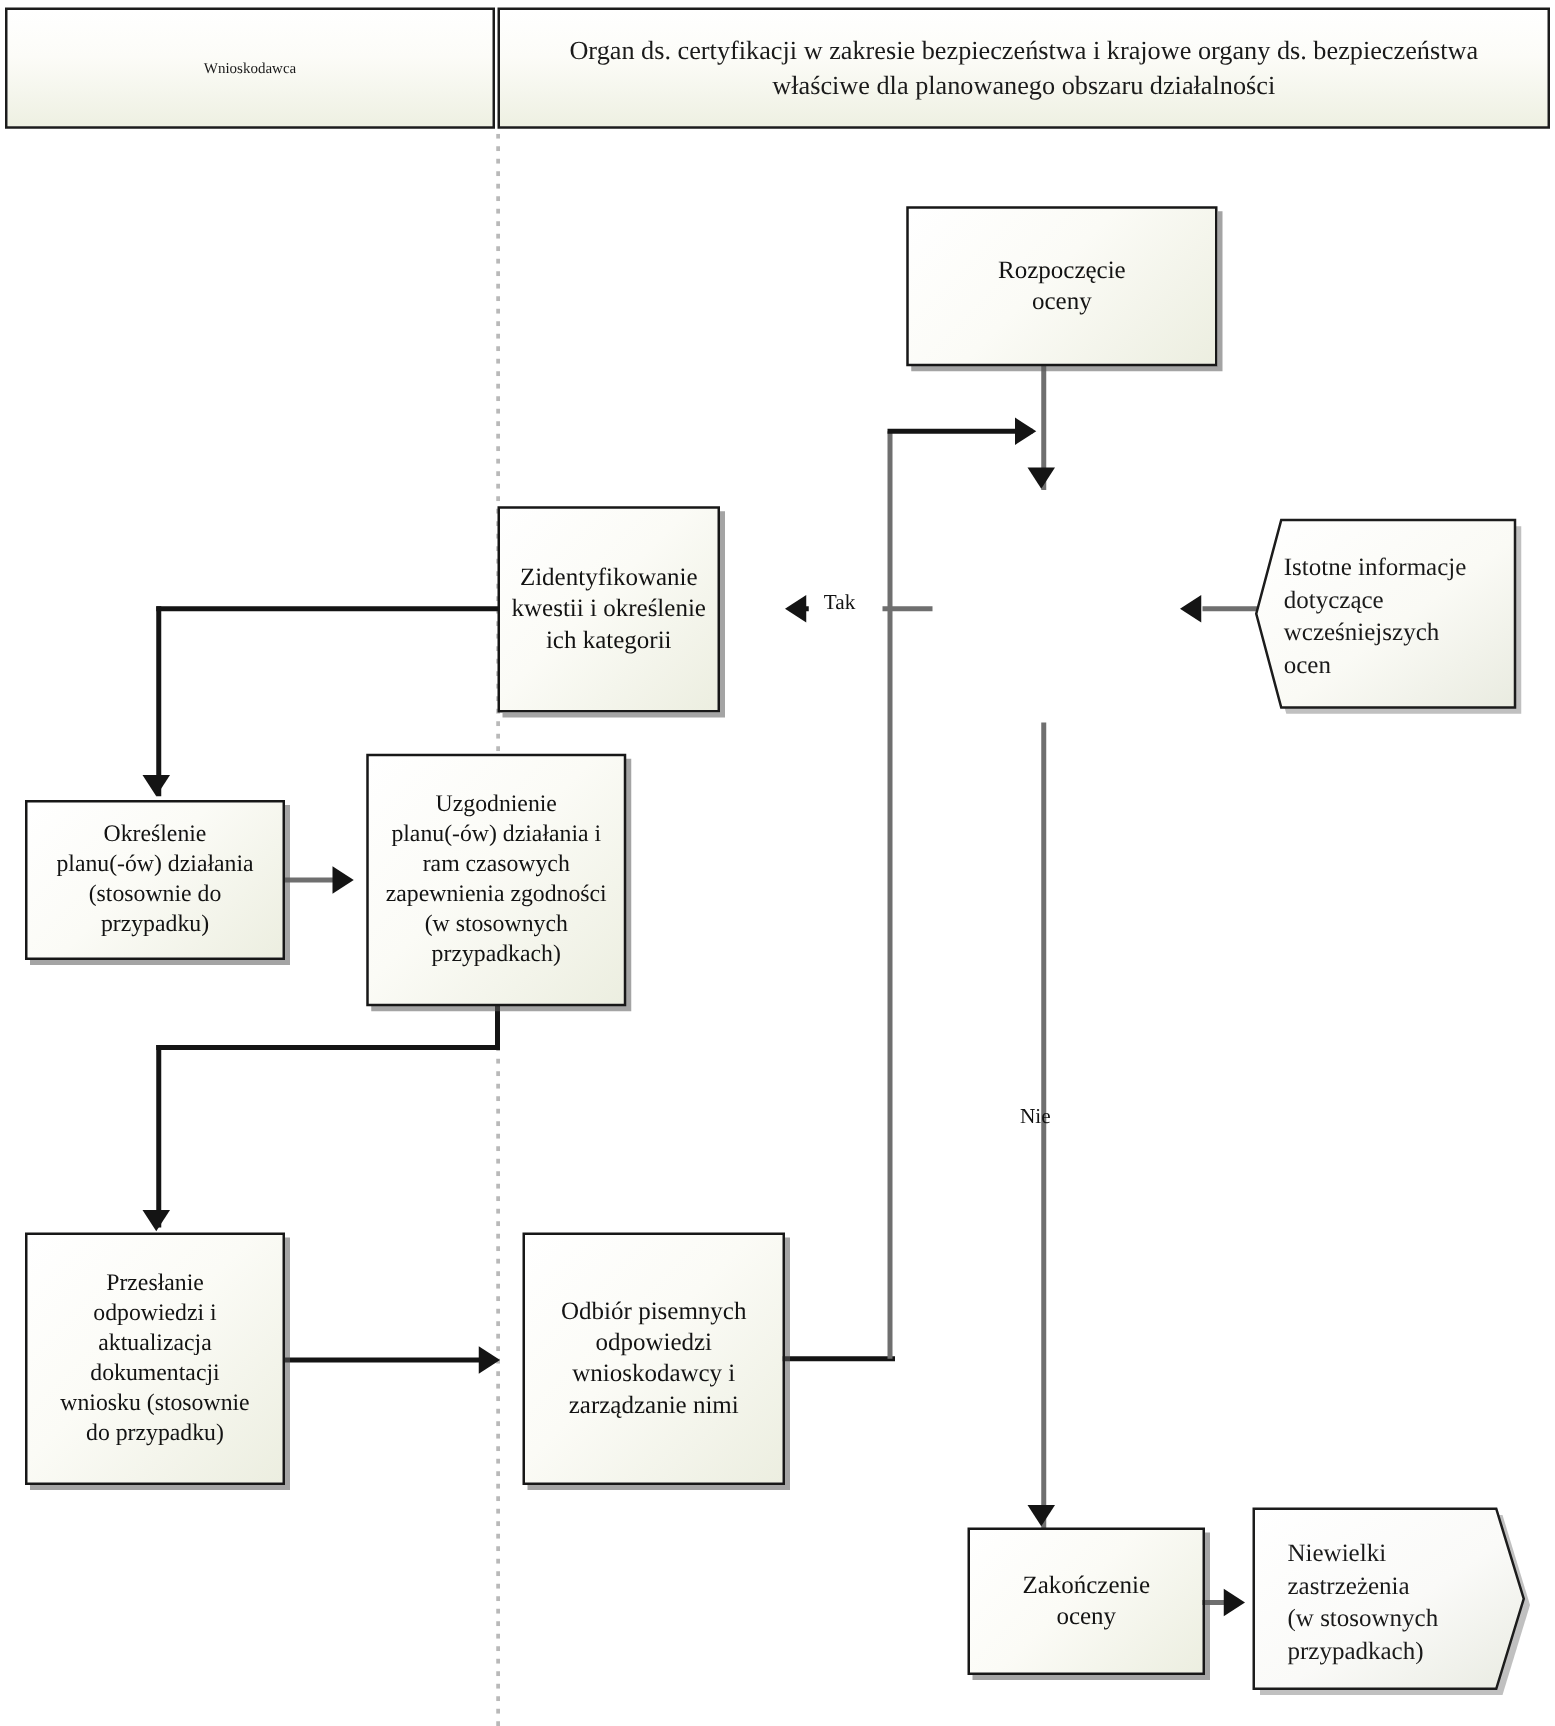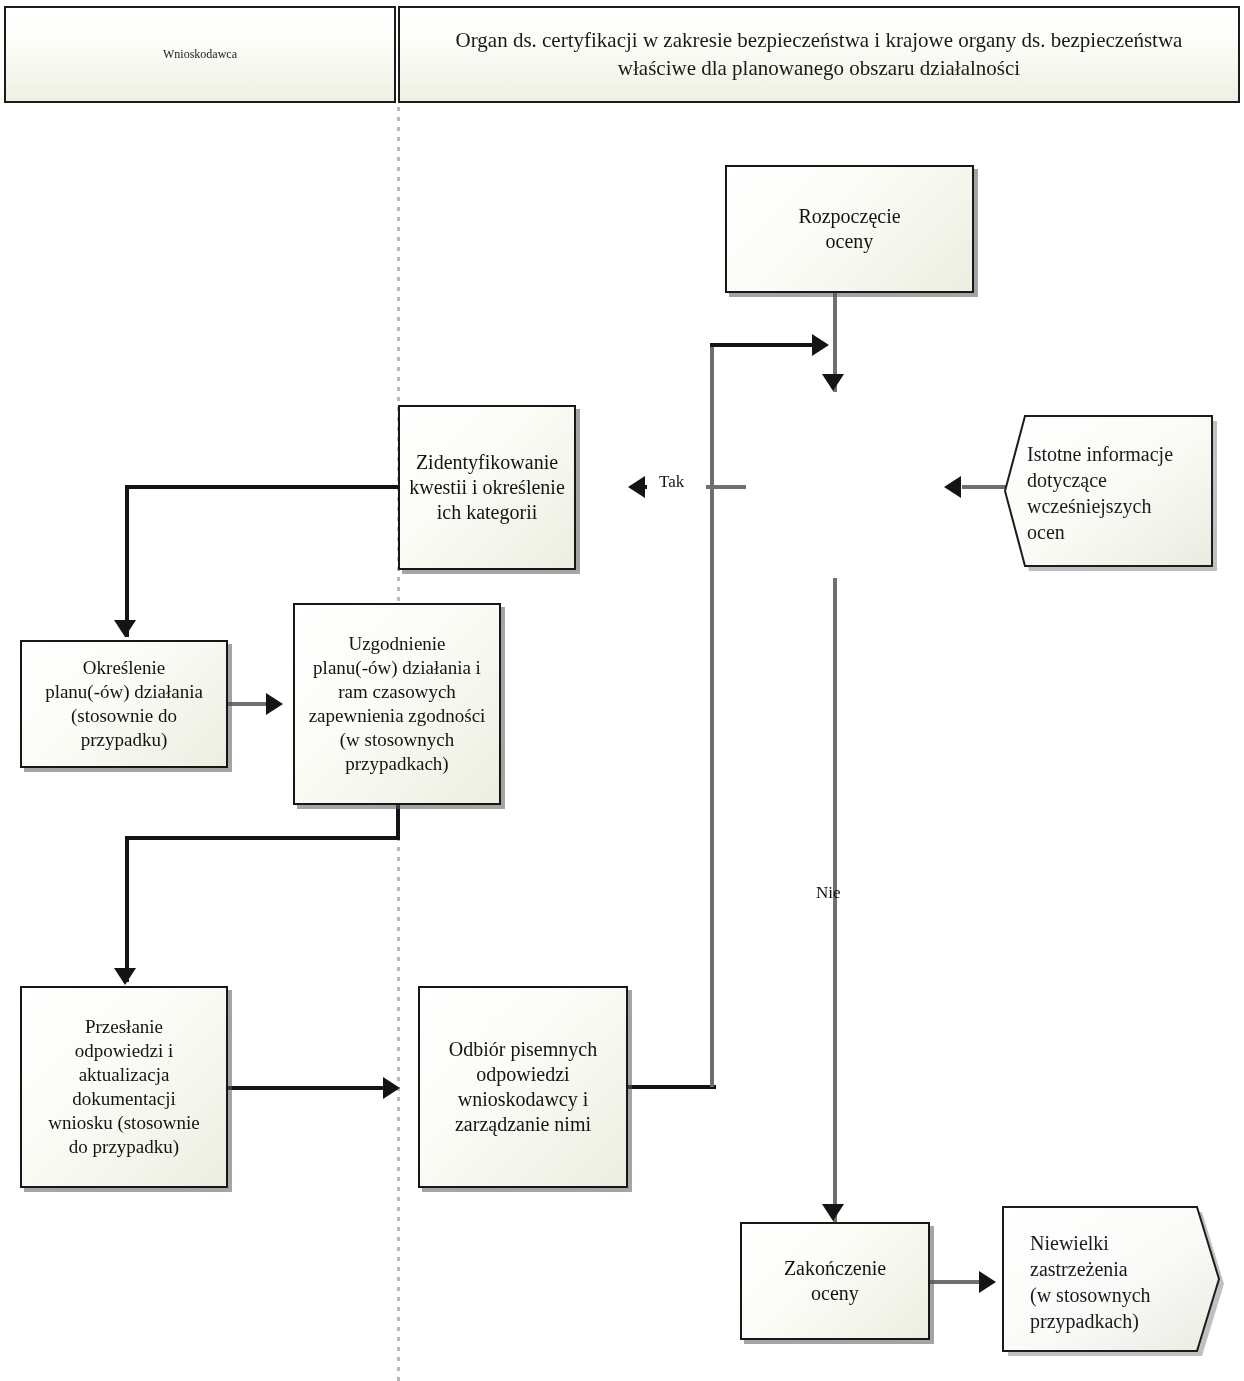--- a/index.html
+++ b/index.html
@@ -214,21 +214,21 @@
 do przypadku)</span>
   </div>
 
   <div class="node rectnode" id="node-receive-responses" style="left:418px;top:986px;width:210px;height:202px;">
     <span class="txt" style="white-space:pre-line;">Odbiór pisemnych
 odpowiedzi
 wnioskodawcy i
 zarządzanie nimi</span>
   </div>
 
-  <div class="node rectnode" id="node-end-assessment" style="left:740px;top:1222px;width:190px;height:118px;">
+  <div class="node rectnode" id="node-end-assessment" style="left:774px;top:1222px;width:190px;height:118px;">
     <span class="txt" style="white-space:pre-line;">Zakończenie
 oceny</span>
   </div>
 
   <div class="pent" id="node-minor-reservations" style="left:998px;top:1204px;width:230px;height:155px;">
     <svg viewBox="0 0 230 155" preserveAspectRatio="none" style="position:absolute;inset:0;width:100%;height:100%;">
       <defs>
         <linearGradient id="pgradR" x1="0" y1="0" x2="1" y2="1">
           <stop offset="0%" stop-color="#ffffff"></stop>
           <stop offset="55%" stop-color="#fafaf8"></stop>

